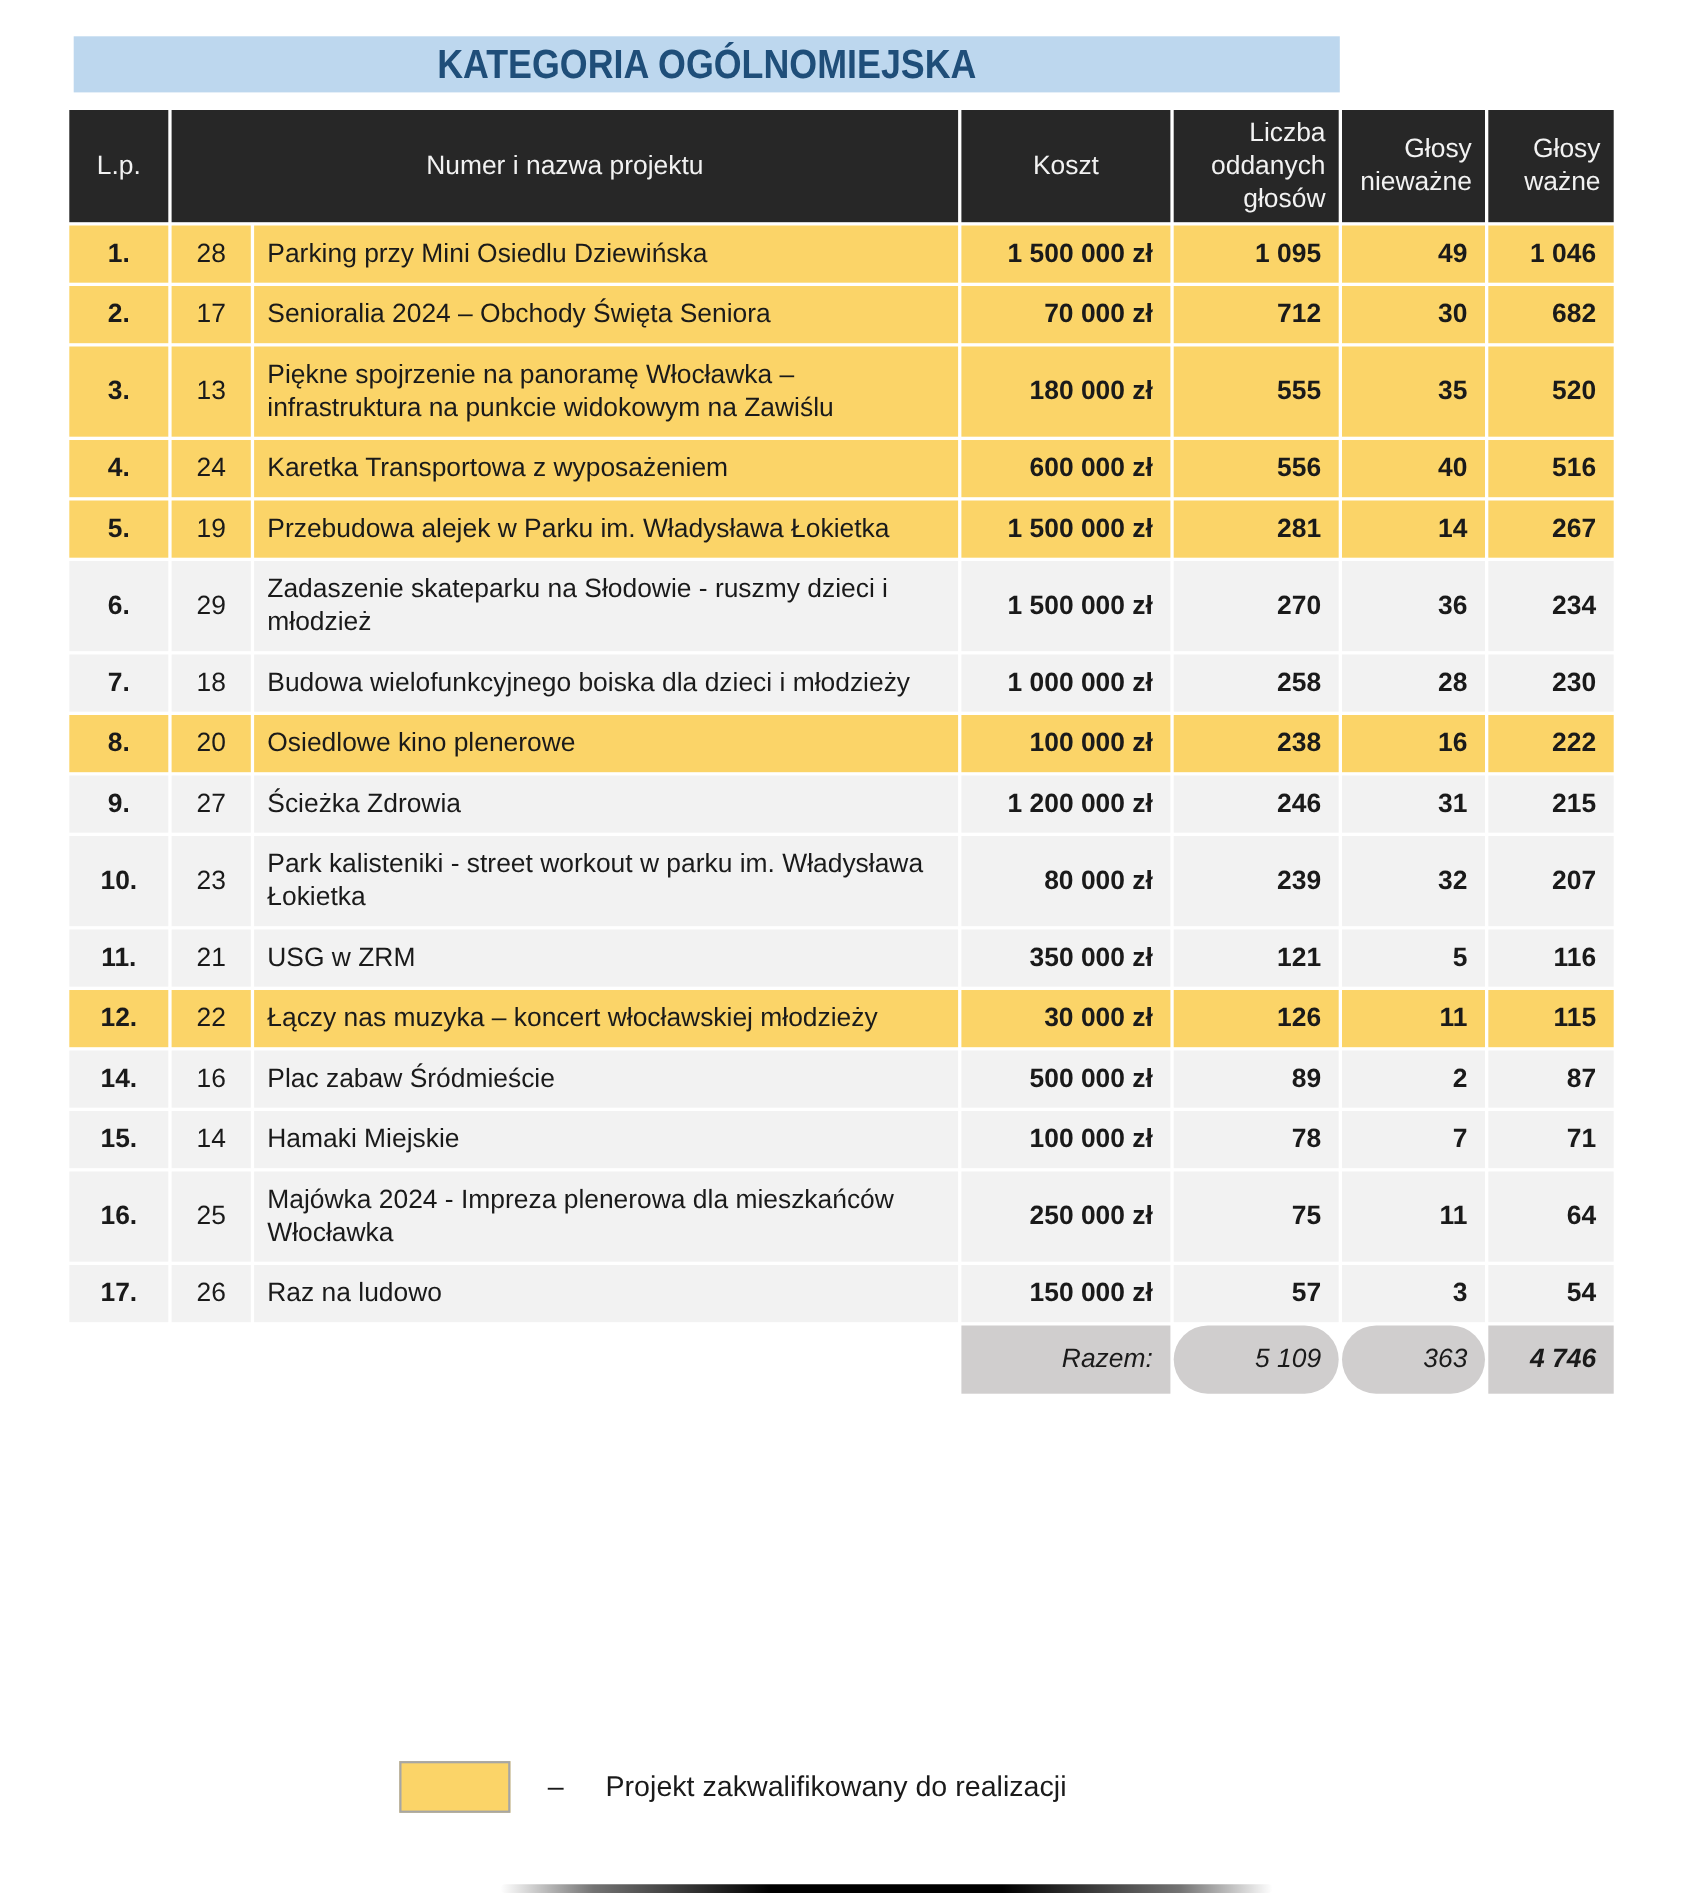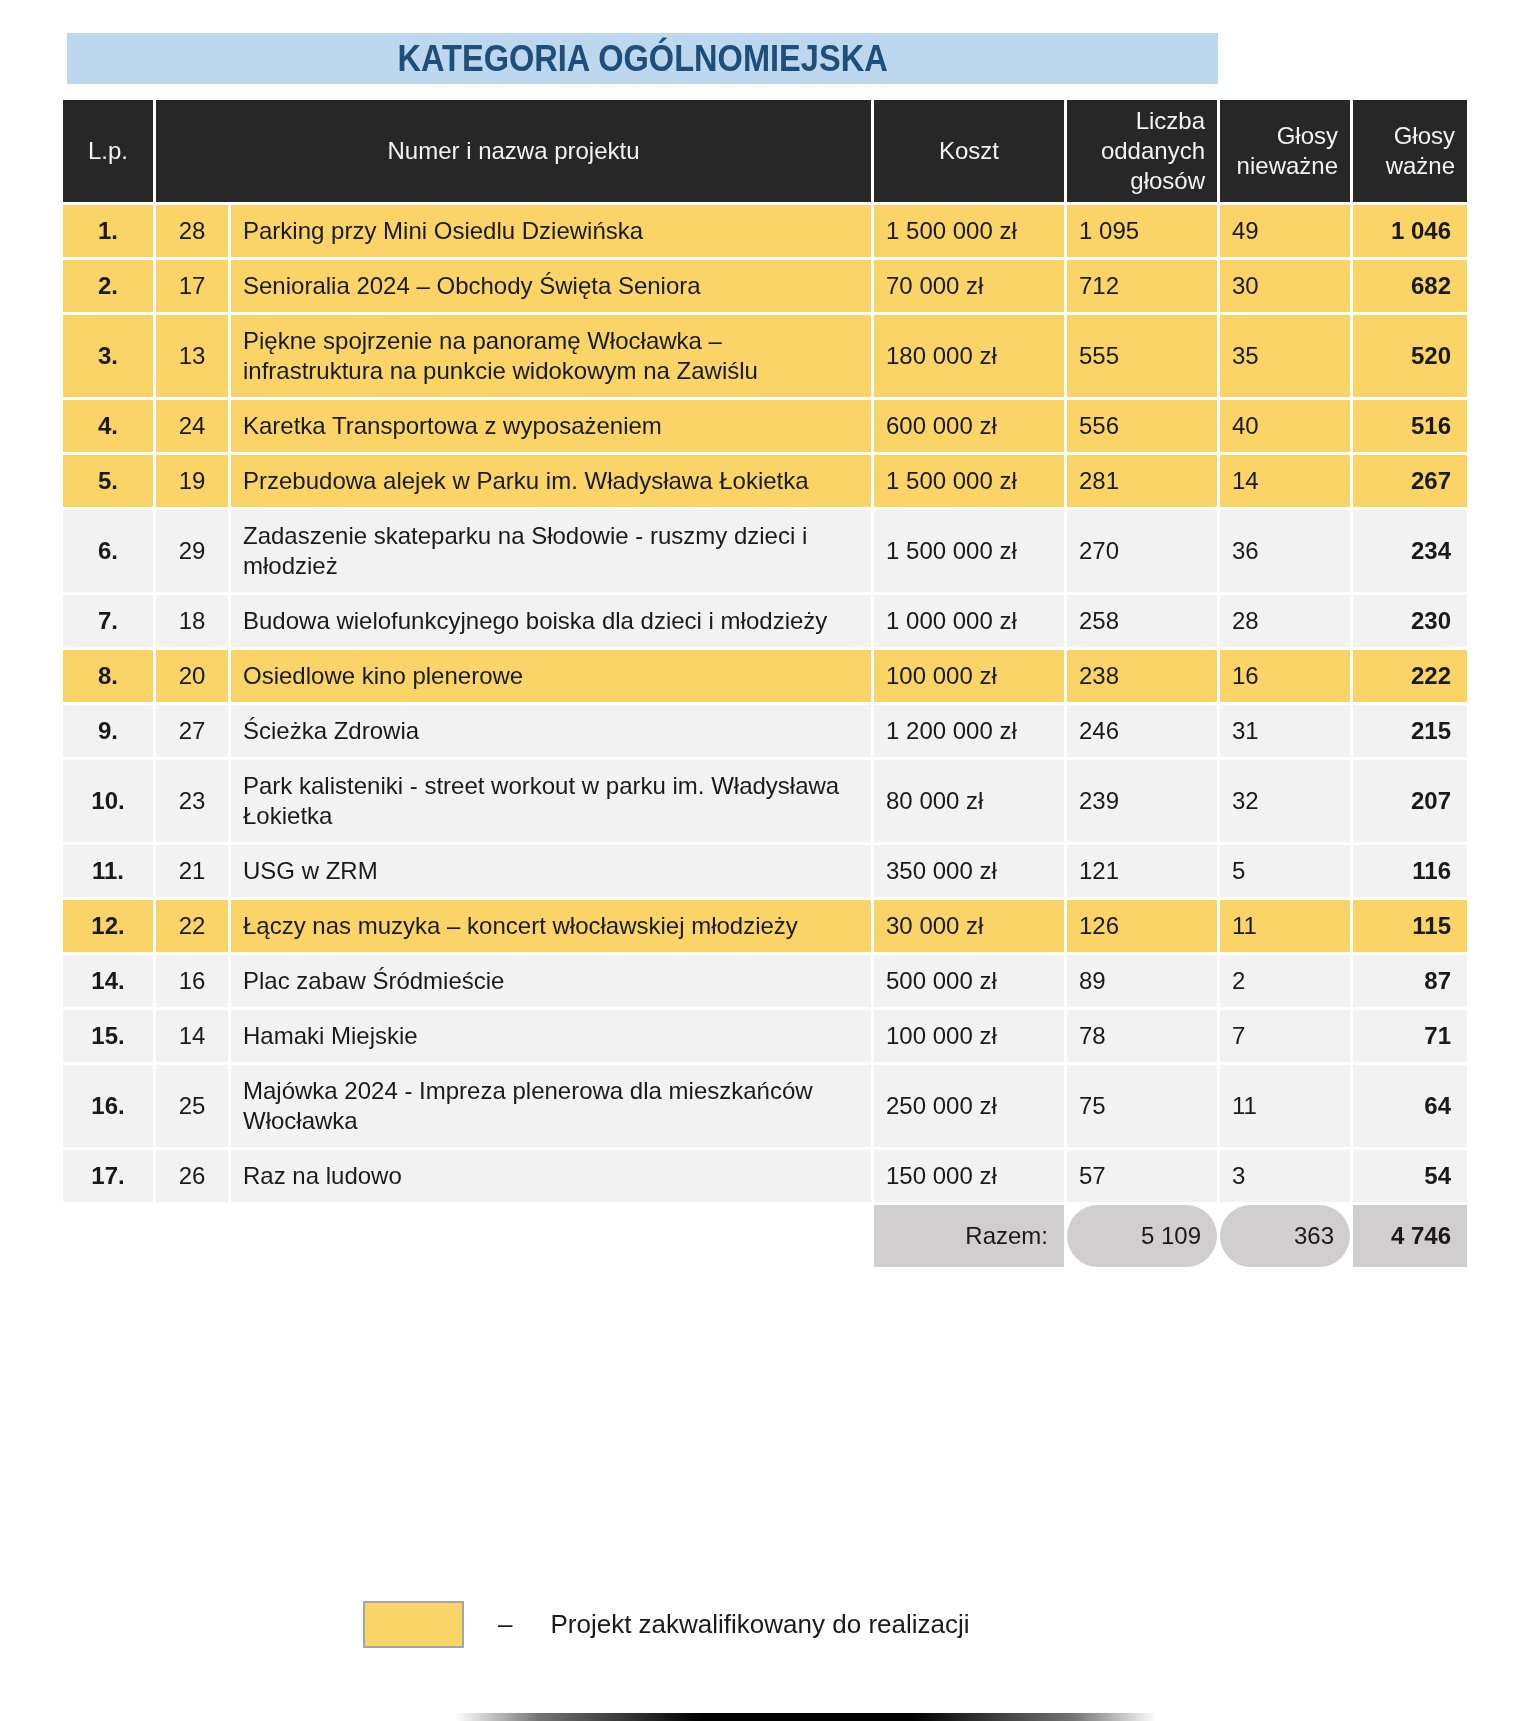--- a/index.html
+++ b/index.html
@@ -64,23 +64,23 @@
   th.right{text-align:right;}
   td{
     vertical-align:middle;
     padding:11px 12px;
   }
   tbody tr.qualified td{background:var(--yellow);}
   tbody tr.regular td{background:var(--gray-row);}
   td.t-lp{text-align:center;font-weight:700;}
   td.t-num{text-align:center;}
   td.t-name{text-align:left;}
-  td.t-cost,td.t-cast,td.t-inv{text-align:left;padding-right:16px;}
+  td.t-cost,td.t-cast,td.t-inv{text-align:right;padding-right:16px;font-weight:bold;}
   td.t-valid{text-align:right;padding-right:16px;font-weight:700;}
-  tfoot td{background:var(--total-bg);height:62px;}
+  tfoot td{background:var(--total-bg);height:62px;font-style:italic;}
   tfoot td.blank{background:transparent;}
   tfoot td.t-total-label{text-align:right;padding-right:16px;}
   tfoot td.t-cast,tfoot td.t-inv{font-weight:400;border-radius:32px;}
   tfoot td.t-valid{font-weight:700;}
   .legend{
     position:absolute;left:363px;top:1601px;
     display:flex;align-items:center;
   }
   .legend-swatch{
     width:101px;height:47px;

